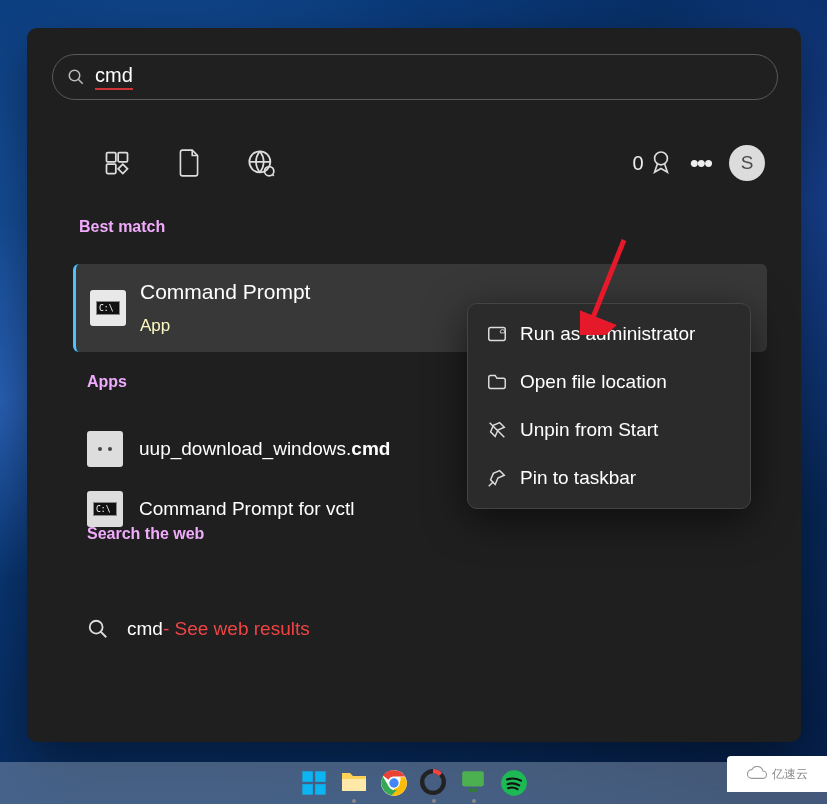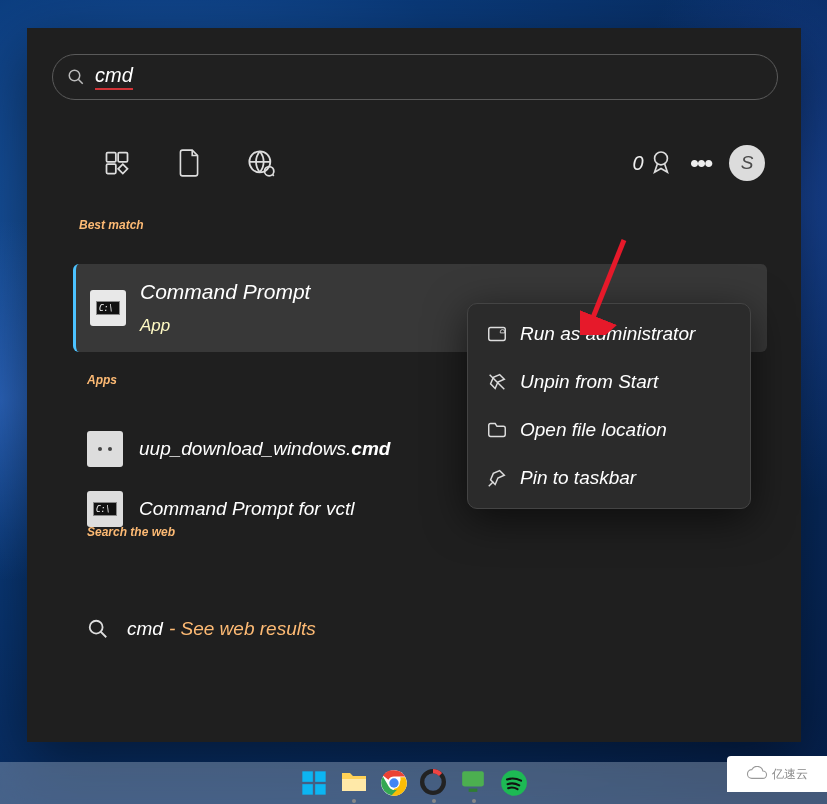--- a/index.html
+++ b/index.html
@@ -11,23 +11,22 @@
     }
     .bg-wave {
       position: absolute; inset: 0;
       background:
         radial-gradient(ellipse 400px 300px at 0px 400px, rgba(60,120,220,0.6), transparent 60%),
         radial-gradient(ellipse 300px 500px at 800px 200px, rgba(40,90,200,0.5), transparent 60%);
     }
     .search-panel {
       position: absolute; left: 27px; top: 28px;
       width: 774px; height: 714px;
-      background: #1f1f1f; border-radius: 0;
+      background: #1f1f1f; border-radius: 10px;
       box-shadow: 0 20px 60px rgba(0,0,0,0.5);
-      font-style: italic;
     }
     .search-box {
       position: absolute; left: 25px; top: 26px;
       width: 726px; height: 46px;
       background: #202020; border: 1px solid #5a5a5a;
       border-radius: 23px;
       display: flex; align-items: center;
       padding: 0 14px;
     }
     .search-icon { color: #bbb; margin-right: 10px; flex-shrink: 0; }
@@ -53,21 +52,21 @@
       color: #eee; font-size: 20px; margin-right: 18px;
     }
     .more-menu { color: #eee; font-size: 26px; letter-spacing: -2px; margin-right: 18px; cursor: pointer; }
     .avatar {
       width: 36px; height: 36px; border-radius: 50%;
       background: #dcdcdc; color: #4a4a4a;
       display: flex; align-items: center; justify-content: center;
       font-size: 19px; font-weight: 500;
     }
     .section-label {
-      position: absolute; color: #fdba74; font-weight: 600; font-size: 12px;
+      position: absolute; color: #f0abfc; font-weight: 600; font-size: 16px;
     }
     .best-match { left: 52px; top: 190px; }
     .apps-label { left: 60px; top: 345px; }
     .web-label { left: 60px; top: 497px; }
     .match-item {
       position: absolute; left: 46px; width: 694px; height: 58px;
       display: flex; align-items: center; padding-left: 14px;
       border-radius: 6px; cursor: pointer; color: #fff; font-size: 19px;
     }
     .match-item.primary {
@@ -84,21 +83,21 @@
     .match-item.primary .sub { font-size: 17px; color: #fef9c3; }
     .match-item.app1 { top: 392px; }
     .match-item.app2 { top: 452px; }
     .match-item .app-icon {
       width: 36px; height: 36px; background: #ddd; border-radius: 3px;
       margin-right: 16px; display: flex; align-items: center; justify-content: center;
     }
     .match-item .hl { font-weight: 600; }
     .match-item.web { top: 572px; }
     .match-item.web .search-glyph { margin-right: 18px; color: #ddd; }
-    .match-item.web .sub { color: #fdba74; margin-left: 6px; }
+    .match-item.web .sub { color: #ef4444; }
     .context-menu {
       position: absolute; left: 440px; top: 275px;
       width: 284px; background: #2b2b2b;
       border: 1px solid #444; border-radius: 10px;
       box-shadow: 0 10px 40px rgba(0,0,0,0.6);
       padding: 6px 0;
     }
     .ctx-item {
       display: flex; align-items: center; gap: 12px;
       padding: 13px 18px; color: #fff; font-size: 19px;
@@ -222,30 +221,30 @@
   <div class="context-menu">
     <div class="ctx-item">
       <svg width="22" height="22" viewBox="0 0 24 24" fill="none" stroke="#ddd" stroke-width="1.6">
           <rect x="3" y="5" width="18" height="14" rx="2"></rect>
           <path d="M12 10 a4 4 0 0 1 8 0 v2 h-8 z" transform="scale(0.6) translate(14,6)"></path>
         </svg>
       <span>Run as administrator</span>
     </div>
     <div class="ctx-item">
       <svg width="22" height="22" viewBox="0 0 24 24" fill="none" stroke="#ddd" stroke-width="1.6">
+          <path d="M3 7 a2 2 0 0 1 2-2 h5 l2 3 h7 a2 2 0 0 1 2 2 v7 a2 2 0 0 1-2 2 H5 a2 2 0 0 1-2-2 z"></path>
+        </svg>
+      <span>Open file location</span>
+    </div>
+    <div class="ctx-item">
+      <svg width="22" height="22" viewBox="0 0 24 24" fill="none" stroke="#ddd" stroke-width="1.6">
           <path d="M15 4 l5 5 l-7 3 l-3 7 l-5-5 l3-7 z"></path>
           <line x1="4" y1="4" x2="20" y2="20"></line>
         </svg>
       <span>Unpin from Start</span>
-    </div>
-    <div class="ctx-item">
-      <svg width="22" height="22" viewBox="0 0 24 24" fill="none" stroke="#ddd" stroke-width="1.6">
-          <path d="M3 7 a2 2 0 0 1 2-2 h5 l2 3 h7 a2 2 0 0 1 2 2 v7 a2 2 0 0 1-2 2 H5 a2 2 0 0 1-2-2 z"></path>
-        </svg>
-      <span>Open file location</span>
     </div>
     <div class="ctx-item">
       <svg width="22" height="22" viewBox="0 0 24 24" fill="none" stroke="#ddd" stroke-width="1.6">
           <path d="M15 4 l5 5 l-7 3 l-3 7 l-5-5 l3-7 z"></path>
           <line x1="8" y1="16" x2="3" y2="21"></line>
         </svg>
       <span>Pin to taskbar</span>
     </div>
   </div>
 

